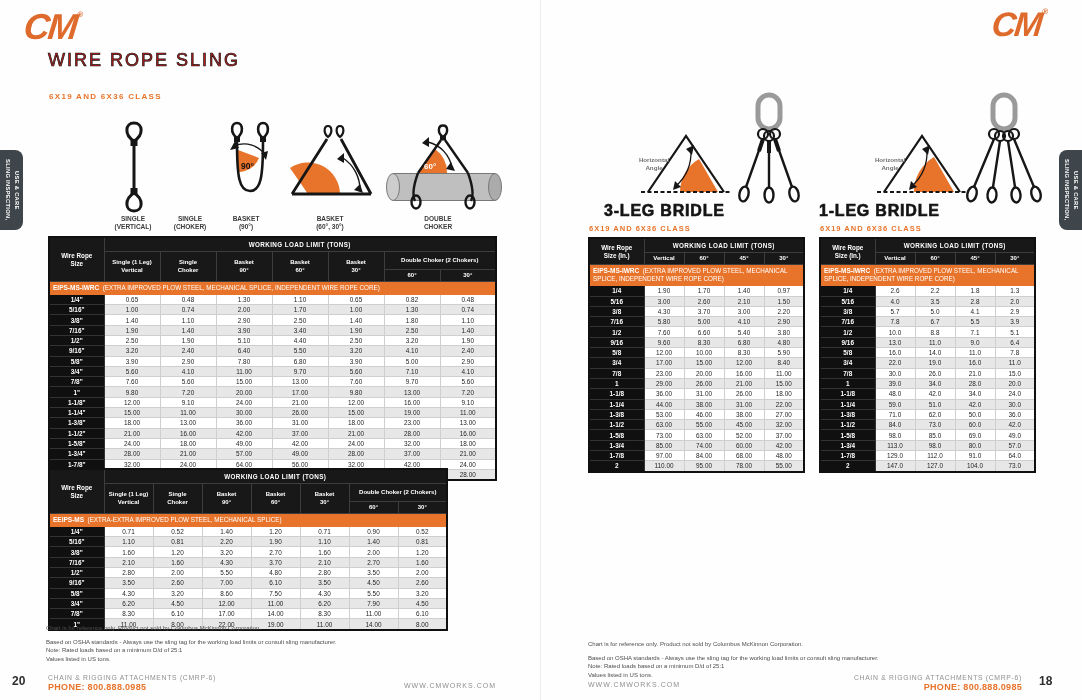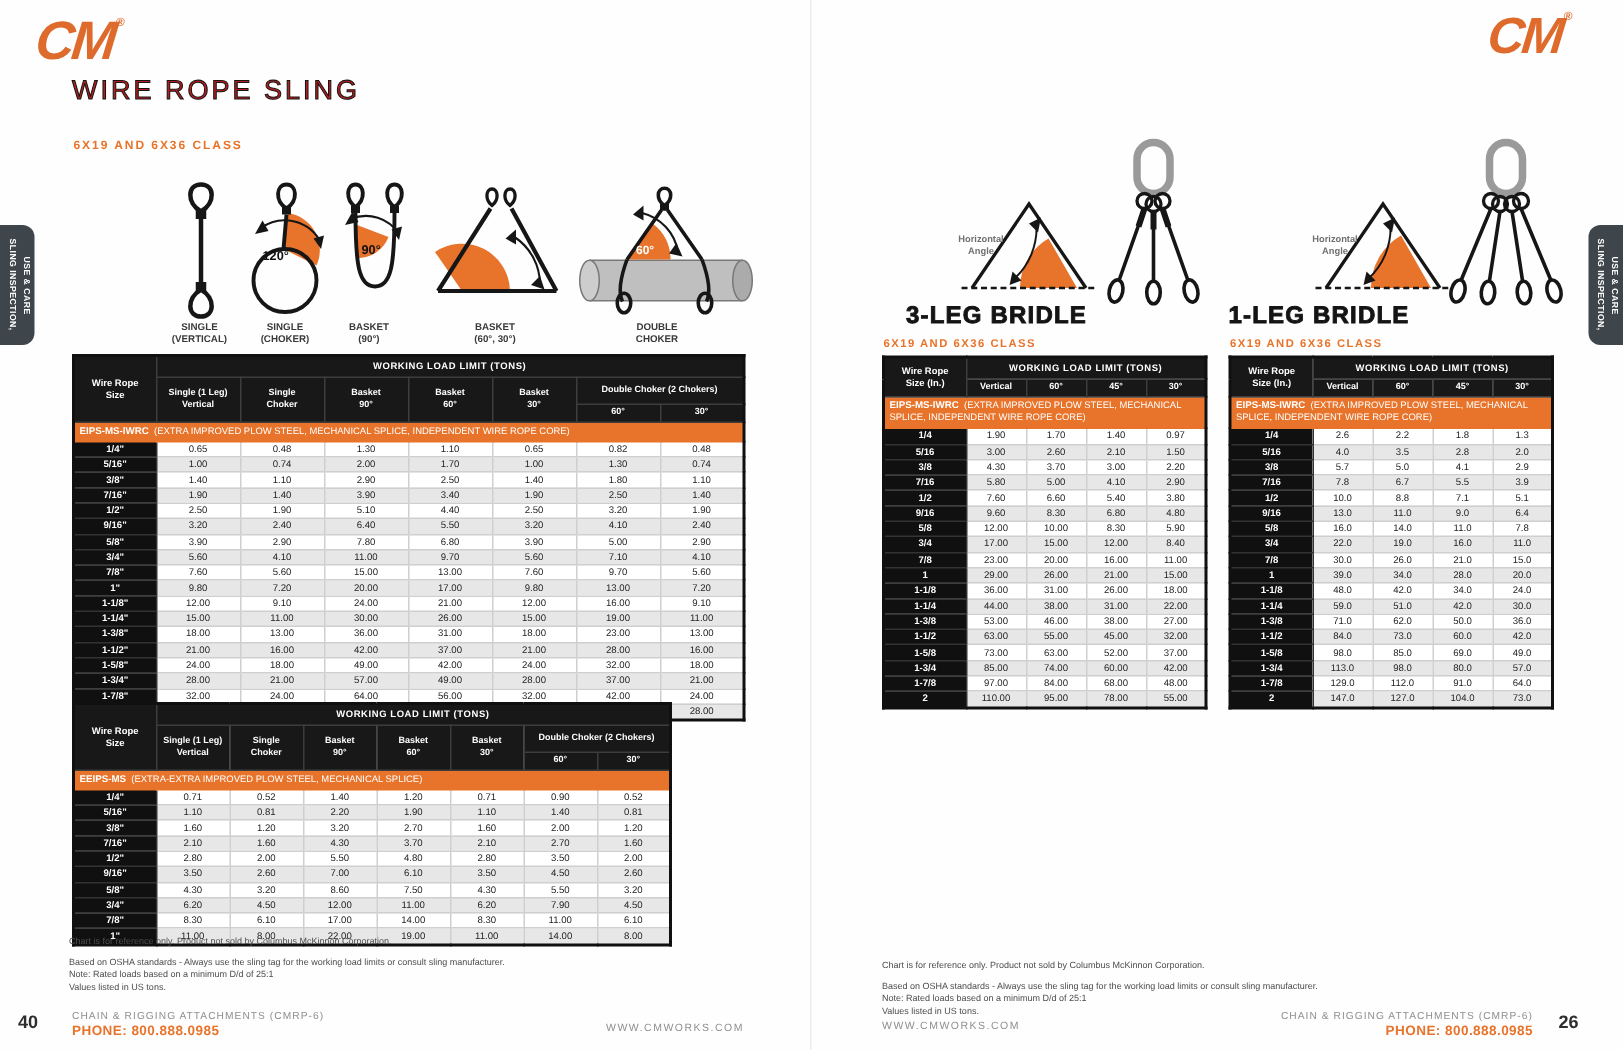--- a/index.html
+++ b/index.html
@@ -87,33 +87,20 @@
       <g fill="none" stroke="#161616" stroke-width="3">
         <path d="M22 21 C12 15 13 3 22 3 C31 3 32 15 22 21 Z"></path>
         <line x1="22" y1="25" x2="22" y2="69"></line>
         <path d="M22 73 C12 79 13 91 22 91 C31 91 32 79 22 73 Z"></path>
       </g>
       <rect x="18.5" y="20" width="7" height="6" fill="#161616"></rect>
       <rect x="18.5" y="68" width="7" height="6" fill="#161616"></rect>
     </svg>
   </div>
 
-  <div class="diagram" style="left:162px;top:120px;">
-    <svg width="58" height="94" viewBox="0 0 58 94">
-      <path d="M27 46 L30 22 A25 25 0 0 1 49 57 Z" fill="#E8732A"></path>
-      <path d="M12 32 A27 27 0 0 1 52 42" stroke="#161616" stroke-width="1.4" fill="none"></path>
-      <polygon points="13,27 8,36 17,34" fill="#161616"></polygon>
-      <polygon points="54,37 47,39 52,46" fill="#161616"></polygon>
-      <path d="M29 19 C21 14 22 3 29 3 C36 3 37 14 29 19 Z" fill="none" stroke="#161616" stroke-width="2.6"></path>
-      <rect x="26" y="18" width="6" height="5" fill="#161616"></rect>
-      <path d="M29 23 L27 46" stroke="#161616" stroke-width="2.6"></path>
-      <circle cx="28" cy="67" r="21" fill="none" stroke="#161616" stroke-width="2.6"></circle>
-      <text x="13" y="53" font-size="8.5" font-weight="bold" fill="#111">120°</text>
-    </svg>
-  </div>
 
   <div class="diagram" style="left:224px;top:120px;">
     <svg width="52" height="94" viewBox="0 0 52 94">
       <path d="M14 30 L14 52 A22 22 0 0 0 35 38 Z" fill="#E8732A"></path>
       <path d="M10 26 A26 26 0 0 1 42 36" stroke="#161616" stroke-width="1.4" fill="none"></path>
       <polygon points="11,21 6,30 15,28" fill="#161616"></polygon>
       <polygon points="44,31 37,33 42,40" fill="#161616"></polygon>
       <path d="M13 18 C6 13 7 3 13 3 C19 3 20 13 13 18 Z" fill="none" stroke="#161616" stroke-width="2.6"></path>
       <path d="M39 18 C32 13 33 3 39 3 C45 3 46 13 39 18 Z" fill="none" stroke="#161616" stroke-width="2.6"></path>
       <rect x="10" y="17" width="6" height="5" fill="#161616"></rect>
@@ -521,21 +508,21 @@
       </table>
     </div>
 
   <div class="footnotes" style="left:46px;top:624px;width:420px;">
       <p class="first">Chart is for reference only. Product not sold by Columbus McKinnon Corporation.</p>
       <p class="">Based on OSHA standards - Always use the sling tag for the working load limits or consult sling manufacturer.</p>
       <p class="">Note: Rated loads based on a minimum D/d of 25:1</p>
       <p class="">Values listed in US tons.</p>
     </div>
 
-  <div class="pagenum" style="left:12px;top:674px;">40</div>
+  <div class="pagenum" style="left:12px;top:674px;">20</div>
   <div class="foot-cat" style="left:48px;top:674px;">CHAIN &amp; RIGGING ATTACHMENTS (CMRP-6)</div>
   <div class="foot-phone" style="left:48px;top:682px;">PHONE: 800.888.0985</div>
   <div class="foot-web" style="left:404px;top:682px;">WWW.CMWORKS.COM</div>
 
   <div class="cm-logo logo-right"><span>CM</span><sup>®</sup></div>
 
   <div class="diagram" style="left:640px;top:130px;">
     <svg width="92" height="68" viewBox="0 0 92 68">
       <path d="M78 62 L40 62 A38 38 0 0 1 59 29 Z" fill="#E8732A"></path>
       <path d="M8 62 L46 6 L84 62" stroke="#161616" stroke-width="2.2" fill="none"></path>
@@ -908,21 +895,21 @@
   <div class="footnotes" style="left:588px;top:640px;width:420px;">
       <p class="first">Chart is for reference only. Product not sold by Columbus McKinnon Corporation.</p>
       <p class="">Based on OSHA standards - Always use the sling tag for the working load limits or consult sling manufacturer.</p>
       <p class="">Note: Rated loads based on a minimum D/d of 25:1</p>
       <p class="">Values listed in US tons.</p>
     </div>
 
   <div class="foot-web" style="left:588px;top:681px;">WWW.CMWORKS.COM</div>
   <div class="foot-cat ra" style="right:60px;top:674px;">CHAIN &amp; RIGGING ATTACHMENTS (CMRP-6)</div>
   <div class="foot-phone ra" style="right:60px;top:682px;">PHONE: 800.888.0985</div>
-  <div class="pagenum" style="left:1039px;top:674px;">26</div>
+  <div class="pagenum" style="left:1039px;top:674px;">18</div>
 
   <div class="side-tab tab-left">
       <span>SLING INSPECTION,
 USE &amp; CARE</span>
     </div>
   <div class="side-tab tab-right">
       <span>SLING INSPECTION,
 USE &amp; CARE</span>
     </div>
 </div>

